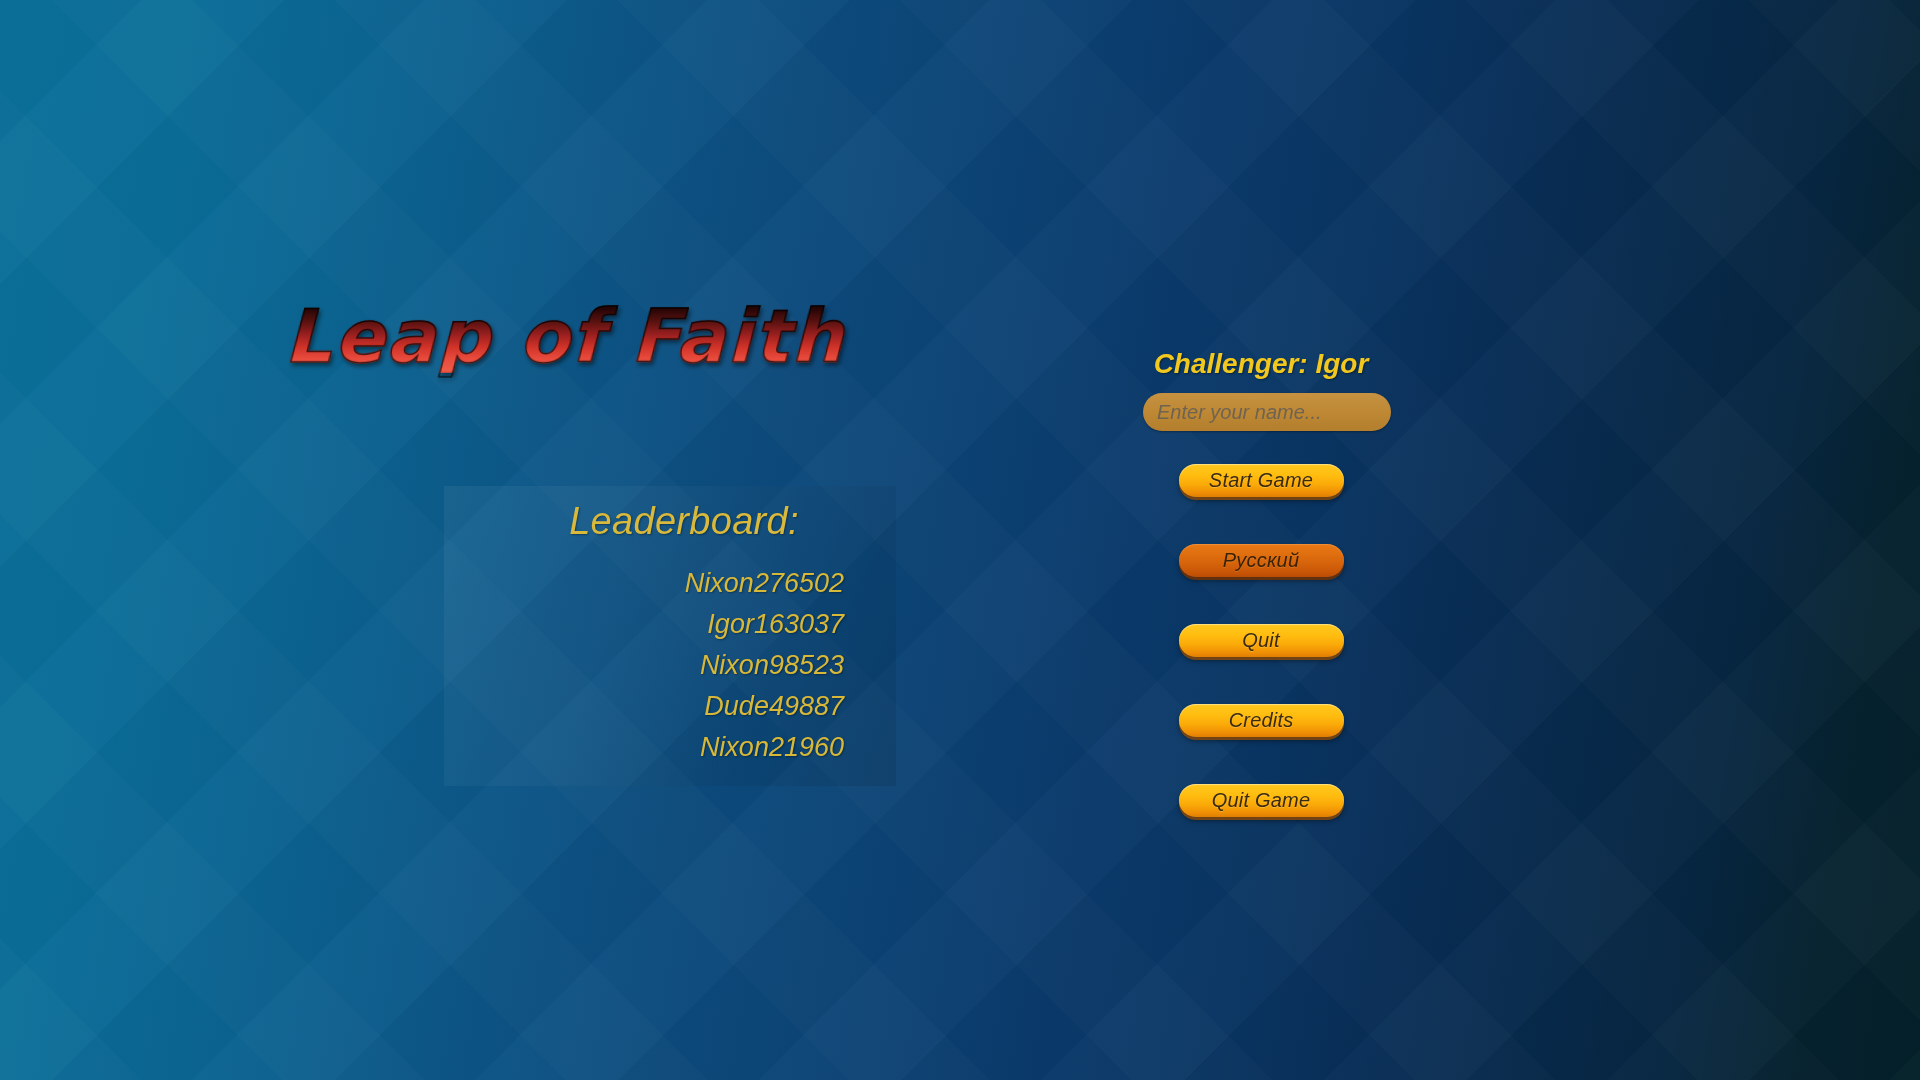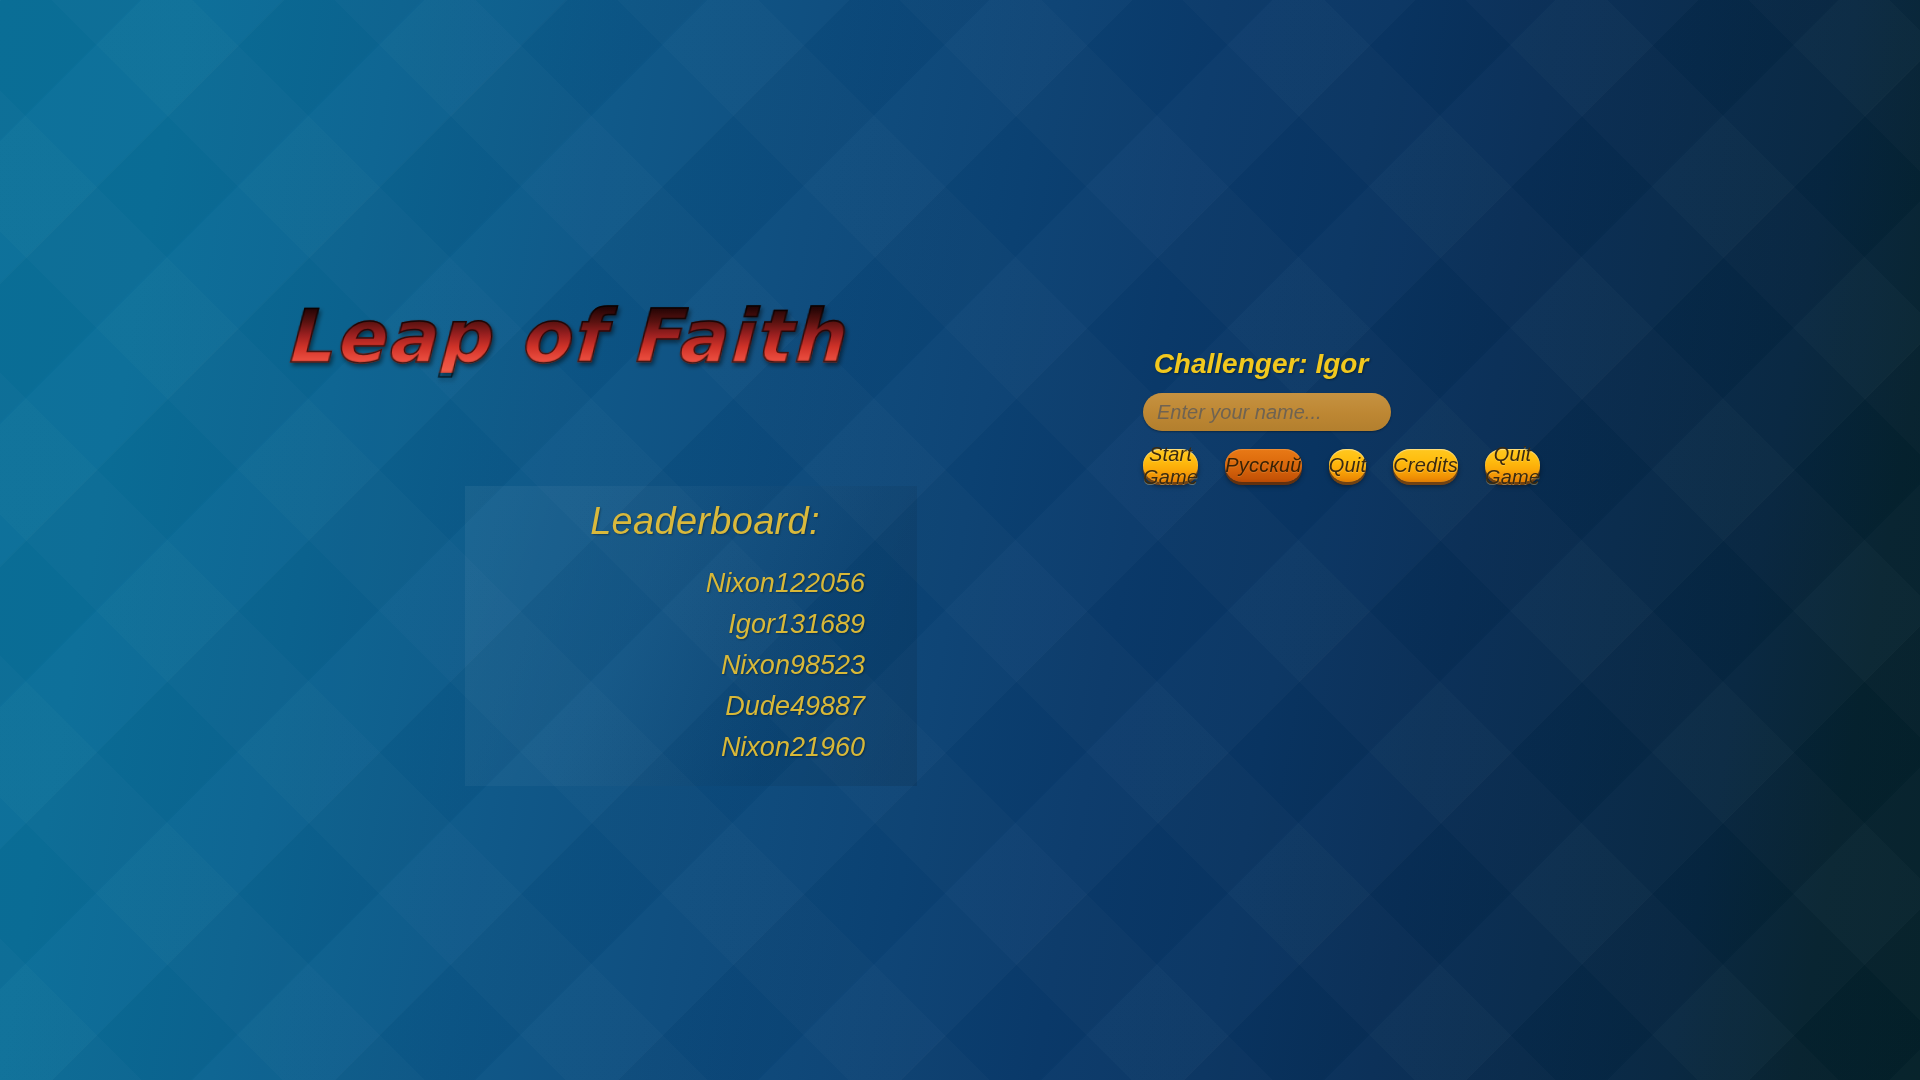--- a/index.html
+++ b/index.html
@@ -106,21 +106,21 @@
     color:transparent;
     -webkit-text-stroke:1.5px rgba(0,0,0,0.72);
     paint-order:stroke fill;
     filter:drop-shadow(2px 3px 2px rgba(0,0,0,0.45));
     transform:skewX(-4deg);
   }
 
   
   #leaderboard-panel {
     position:absolute;
-    left:465px; top:486px;
+    left:444px; top:486px;
     width:452px; height:300px;
     background:linear-gradient(115deg,
         rgba(255,255,255,0.055) 0%,
         rgba(255,255,255,0.030) 38%,
         rgba(0,0,0,0.055) 72%,
         rgba(0,0,0,0.105) 100%);
   }
   #leaderboard-title {
     position:absolute;
     left:0; top:14px;
@@ -186,25 +186,25 @@
     color:#4a3b1c;
     outline:none;
   }
   #name-input::placeholder {
     color:#6f6352;
     font-style:italic;
     opacity:1;
   }
 
   .menu-buttons {
-    margin-top:18px;
+    margin-top:33px;
     display:flex;
-    flex-direction:row;
+    flex-direction:column;
     align-items:center;
-    gap:27px;
+    gap:47px;
   }
 
   .menu-btn {
     position:relative;
     display:flex;
     align-items:center;
     justify-content:center;
     width:165px;
     height:33px;
     border:none;
@@ -256,26 +256,26 @@
   <div id="title-wrap">
     <h1 id="game-title">Leap of Faith</h1>
   </div>
 
   <section id="leaderboard-panel">
     <div id="leaderboard-title">Leaderboard:</div>
     <div id="leaderboard-rows">
 
       <div class="lb-row">
         <span class="lb-name">Nixon</span>
-        <span class="lb-score">122056</span>
+        <span class="lb-score">276502</span>
       </div>
 
       <div class="lb-row">
         <span class="lb-name">Igor</span>
-        <span class="lb-score">131689</span>
+        <span class="lb-score">163037</span>
       </div>
 
       <div class="lb-row">
         <span class="lb-name">Nixon</span>
         <span class="lb-score">98523</span>
       </div>
 
       <div class="lb-row">
         <span class="lb-name">Dude</span>
         <span class="lb-score">49887</span>

